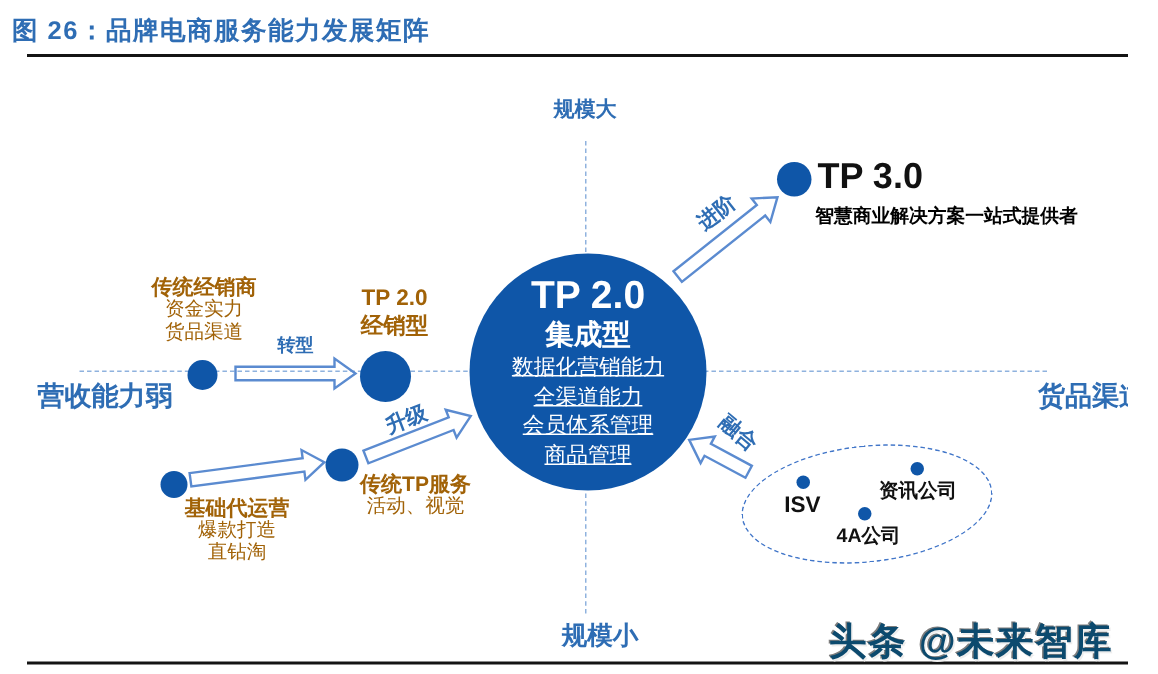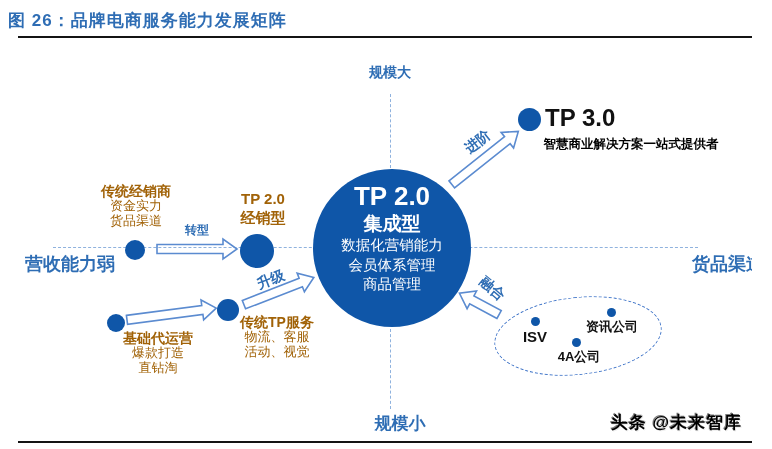--- a/index.html
+++ b/index.html
@@ -22,39 +22,39 @@
   .dash-v-top { top:94px; height:74px; }
   .dash-v-bottom { top:329px; height:80px; }
 
   .dot { position:absolute; background:#0F56A8; border-radius:50%; z-index:4; }
 
   .center-circle { position:absolute; left:313px; top:169px; width:158px; height:158px; border-radius:50%;
     background:#0F56A8; z-index:2; display:flex; flex-direction:column; align-items:center; justify-content:flex-start;
     padding-top:12px; color:#fff; text-align:center; }
   .cc-title { font-size:26px; font-weight:bold; line-height:30px; }
   .cc-sub { font-size:19px; font-weight:bold; line-height:24px; margin-top:1px; }
-  .cc-line { font-size:14.5px; line-height:19.5px; }
+  .cc-line { font-size:14.5px; line-height:19.5px;text-decoration:underline; }
 
   .node-text { position:absolute; text-align:center; color:#a16207; z-index:5; }
   .nt-title { font-weight:bold; font-size:14px; line-height:16px; }
   .nt-line { font-size:13px; line-height:14.5px; }
 
   .tp3-title { position:absolute; left:545px; top:104px; font-size:24px; font-weight:bold; color:#111; z-index:5; }
   .tp3-head { position:absolute; left:528px; top:136px; width:206px; text-align:center; font-size:12.5px; font-weight:bold; color:#000000; z-index:5; }
   .tp3-lines { position:absolute; left:528px; top:151px; width:200px; text-align:center; font-size:12.5px; line-height:14px; color:#111; z-index:5; }
 
   .arrow { position:absolute; z-index:3; overflow:visible; }
   .arrow polygon { stroke:#5B8BD0; stroke-width:1.6; stroke-linejoin:miter; }
   .arrow-label { position:absolute; font-weight:bold; color:#2E6DB4; z-index:5; white-space:nowrap; }
 
   .partner-ellipse { position:absolute; left:494px; top:297px; width:168px; height:78px; border:1.6px dashed #4377C9;
     border-radius:50%; transform:rotate(-6deg); z-index:2; }
   .partner-label { position:absolute; text-align:center; font-weight:bold; color:#111; z-index:5; }
 
-  .watermark { position:absolute; right:10px; top:411px; font-size:17px; font-weight:bold; color:#000000;
+  .watermark { position:absolute; right:10px; top:411px; font-size:25px; font-weight:bold; color:#0c4a6e;
     text-shadow:1px 1px 0 #eeeeee, -1px -1px 0 #7d7d7d; letter-spacing:1px; z-index:6; }
 </style>
 </head>
 <body>
 
 <div class="stage">
 
   <div class="fig-title">图 26：品牌电商服务能力发展矩阵</div>
   <div class="rule rule-top"></div>
   <div class="rule rule-bottom"></div>
@@ -64,20 +64,21 @@
   <div class="axis-label axis-left">营收能力弱</div>
   <div class="axis-label axis-right">货品渠道</div>
   <div class="dash-h"></div>
   <div class="dash-v dash-v-top"></div>
   <div class="dash-v dash-v-bottom"></div>
 
   <div class="center-circle">
     <div class="cc-title">TP 2.0</div>
     <div class="cc-sub">集成型</div>
     <div class="cc-line">数据化营销能力</div>
+    <div class="cc-line">全渠道能力</div>
     <div class="cc-line">会员体系管理</div>
     <div class="cc-line">商品管理</div>
   </div>
 
   <div class="node-text" style="left:86px; top:183px; width:100px;">
     <div class="nt-title">传统经销商</div>
     <div class="nt-line">资金实力</div>
     <div class="nt-line">货品渠道</div>
   </div>
   <div class="dot" style="left:125px; top:240px; width:20px; height:20px;"></div>
@@ -100,21 +101,20 @@
     <div class="nt-line">直钻淘</div>
   </div>
 
   <svg class="arrow" style="left:126px; top:308px; transform:rotate(-7.5deg); transform-origin:0 12px;" width="92" height="24" viewBox="0 0 92 24">
     <polygon points="1,7.5 77,7.5 77,2 91,12 77,22 77,16.5 1,16.5" fill="#ffffff"></polygon>
   </svg>
 
   <div class="dot" style="left:217px; top:299px; width:22px; height:22px;"></div>
   <div class="node-text" style="left:227px; top:314px; width:100px;">
     <div class="nt-title">传统TP服务</div>
-    <div class="nt-line">物流、客服</div>
     <div class="nt-line">活动、视觉</div>
   </div>
 
   <svg class="arrow" style="left:243px; top:293px; transform:rotate(-21.3deg); transform-origin:0 12px;" width="77" height="24" viewBox="0 0 77 24">
     <polygon points="1,7.5 62,7.5 62,2 76,12 62,22 62,16.5 1,16.5" fill="#ffffff"></polygon>
   </svg>
   <div class="arrow-label" style="left:250px; top:271px; width:42px; text-align:center; font-size:14px; transform:rotate(-21deg);">升级</div>
 
   <svg class="arrow" style="left:451px; top:173px; transform:rotate(-38.5deg); transform-origin:0 12px;" width="87" height="24" viewBox="0 0 87 24">
     <polygon points="1,7.5 72,7.5 72,2 86,12 72,22 72,16.5 1,16.5" fill="#ffffff"></polygon>

